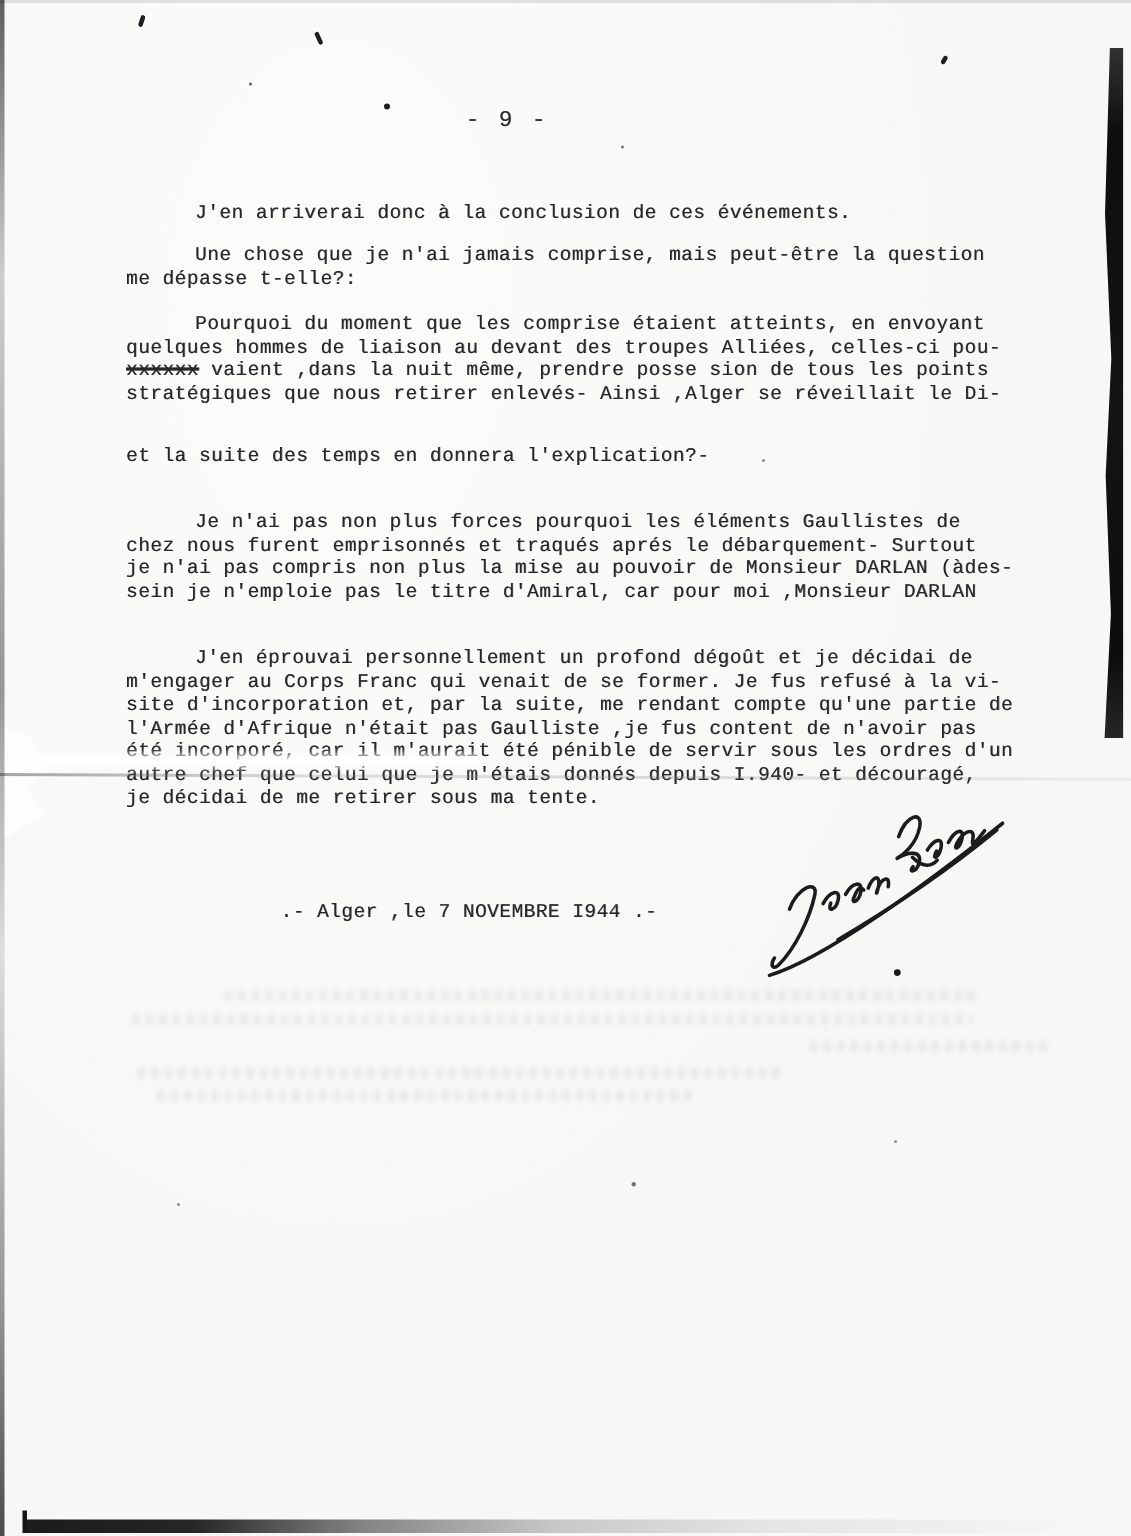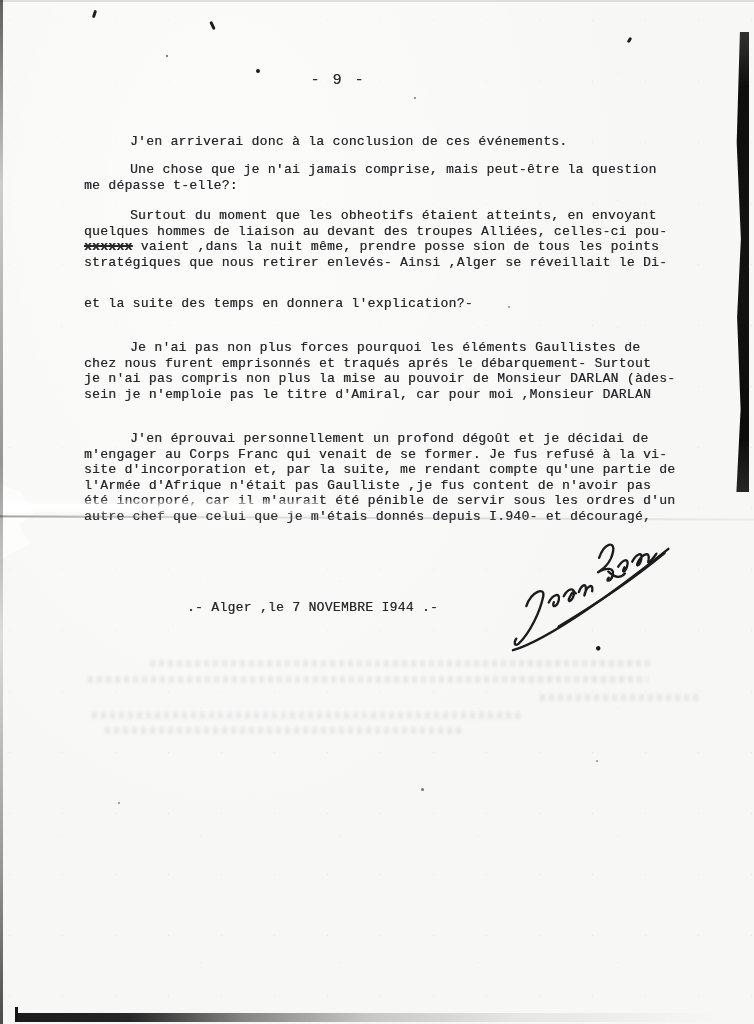--- a/index.html
+++ b/index.html
@@ -16,21 +16,21 @@
   }
   .doc{
     font-size:13px; line-height:15.5px; color:#26262b; letter-spacing:.3px;
     text-shadow:.4px 0 0 rgba(38,38,43,.55);
     white-space:nowrap;
   }
   .body-block{position:absolute; left:84px; top:0; width:668px;}
   .para{position:absolute; left:0; width:668px;}
   .p1{top:134px}.p2{top:162px}.p3{top:208px}.p4{top:296px}.p5{top:340px}.p6{top:431px}
   .indent{padding-left:46px;}
-  .strike{font-weight:bold; text-decoration:line-through; text-decoration-thickness:2.2px;}
+  .strike{font-weight:normal; text-decoration:line-through; text-decoration-thickness:2.2px;}
   .heading{position:absolute; left:0; top:73px; width:676px; text-align:center;
     font-size:15px; letter-spacing:2px; color:#2a2a2f; text-shadow:.4px 0 0 rgba(40,40,45,.5);}
   .dateline{position:absolute; left:187px; top:600px;font-family:Liberation Mono, monospace;}
   
   .sig{position:absolute; left:495px; top:538px; width:190px; height:118px; transform:rotate(-4deg);}
   .sig path{fill:none; stroke:#1c1c1e; stroke-width:2.3; stroke-linecap:round; stroke-linejoin:round;}
   
   .rightbar{position:absolute; left:735px; top:32px; width:14px; height:460px;
     background:linear-gradient(180deg, rgba(15,15,15,.85), #0e0e0e 12%, #131313 55%, #0c0c0c 88%, rgba(15,15,15,.9));
     clip-path:polygon(35% 0,100% 0,100% 100%,10% 100%,40% 82%,15% 62%,42% 45%,12% 24%);
@@ -66,41 +66,42 @@
 
   <div class="body-block">
     <div class="para p1 doc">
       <div class="indent">J'en arriverai donc à la conclusion de ces événements.</div>
     </div>
     <div class="para p2 doc">
       <div class="indent">Une chose que je n'ai jamais comprise, mais peut-être la question</div>
       <div>me dépasse t-elle?:</div>
     </div>
     <div class="para p3 doc">
-      <div class="indent">Surtout du moment que les obheotifs étaient atteints, en envoyant</div>
+      <div class="indent">Pourquoi du moment que les comprise étaient atteints, en envoyant</div>
       <div>quelques hommes de liaison au devant des troupes Alliées, celles-ci pou-</div>
       <div><span class="strike">xxxxxx</span><span> vaient ,dans la  nuit même, prendre posse sion de tous les points</span></div>
       <div>stratégiques que nous retirer enlevés- Ainsi ,Alger se réveillait le Di-</div>
     </div>
     <div class="para p4 doc">
       <div>et la suite des temps en donnera l'explication?-</div>
     </div>
     <div class="para p5 doc">
       <div class="indent">Je n'ai pas non plus forces pourquoi les éléments Gaullistes de</div>
       <div>chez nous furent emprisonnés et traqués aprés le débarquement- Surtout</div>
       <div>je n'ai pas compris non plus la mise au pouvoir de Monsieur DARLAN (àdes-</div>
       <div>sein je n'emploie pas le titre d'Amiral, car pour moi ,Monsieur DARLAN</div>
     </div>
     <div class="para p6 doc">
       <div class="indent">J'en éprouvai personnellement un profond dégoût et je décidai de</div>
       <div>m'engager au Corps Franc qui venait de se former. Je fus refusé à la vi-</div>
       <div>site d'incorporation et, par la suite, me rendant compte qu'une partie de</div>
       <div>l'Armée d'Afrique n'était pas Gaulliste ,je fus content de n'avoir pas</div>
       <div>été incorporé, car il m'aurait été pénible de servir sous les ordres d'un</div>
       <div>autre chef que celui que je m'étais donnés depuis I.940- et découragé,</div>
+      <div>je décidai de me retirer sous ma tente.</div>
     </div>
   </div>
 
   <div class="dateline doc">.- Alger ,le 7 NOVEMBRE I944 .-</div>
 
   <svg class="sig" viewBox="0 0 185 115" title="Jean Rislens">
     <path d="M14,104 C50,96 120,52 172,16"></path>
     <path d="M60,84 C100,64 140,40 168,20"></path>
     <path d="M30,62 C36,48 50,44 47,54 C43,68 32,88 20,98 C16,101 15,97 18,93"></path>
     <path d="M52,60 C57,52 64,51 62,58 C60,65 54,66 57,60"></path>

